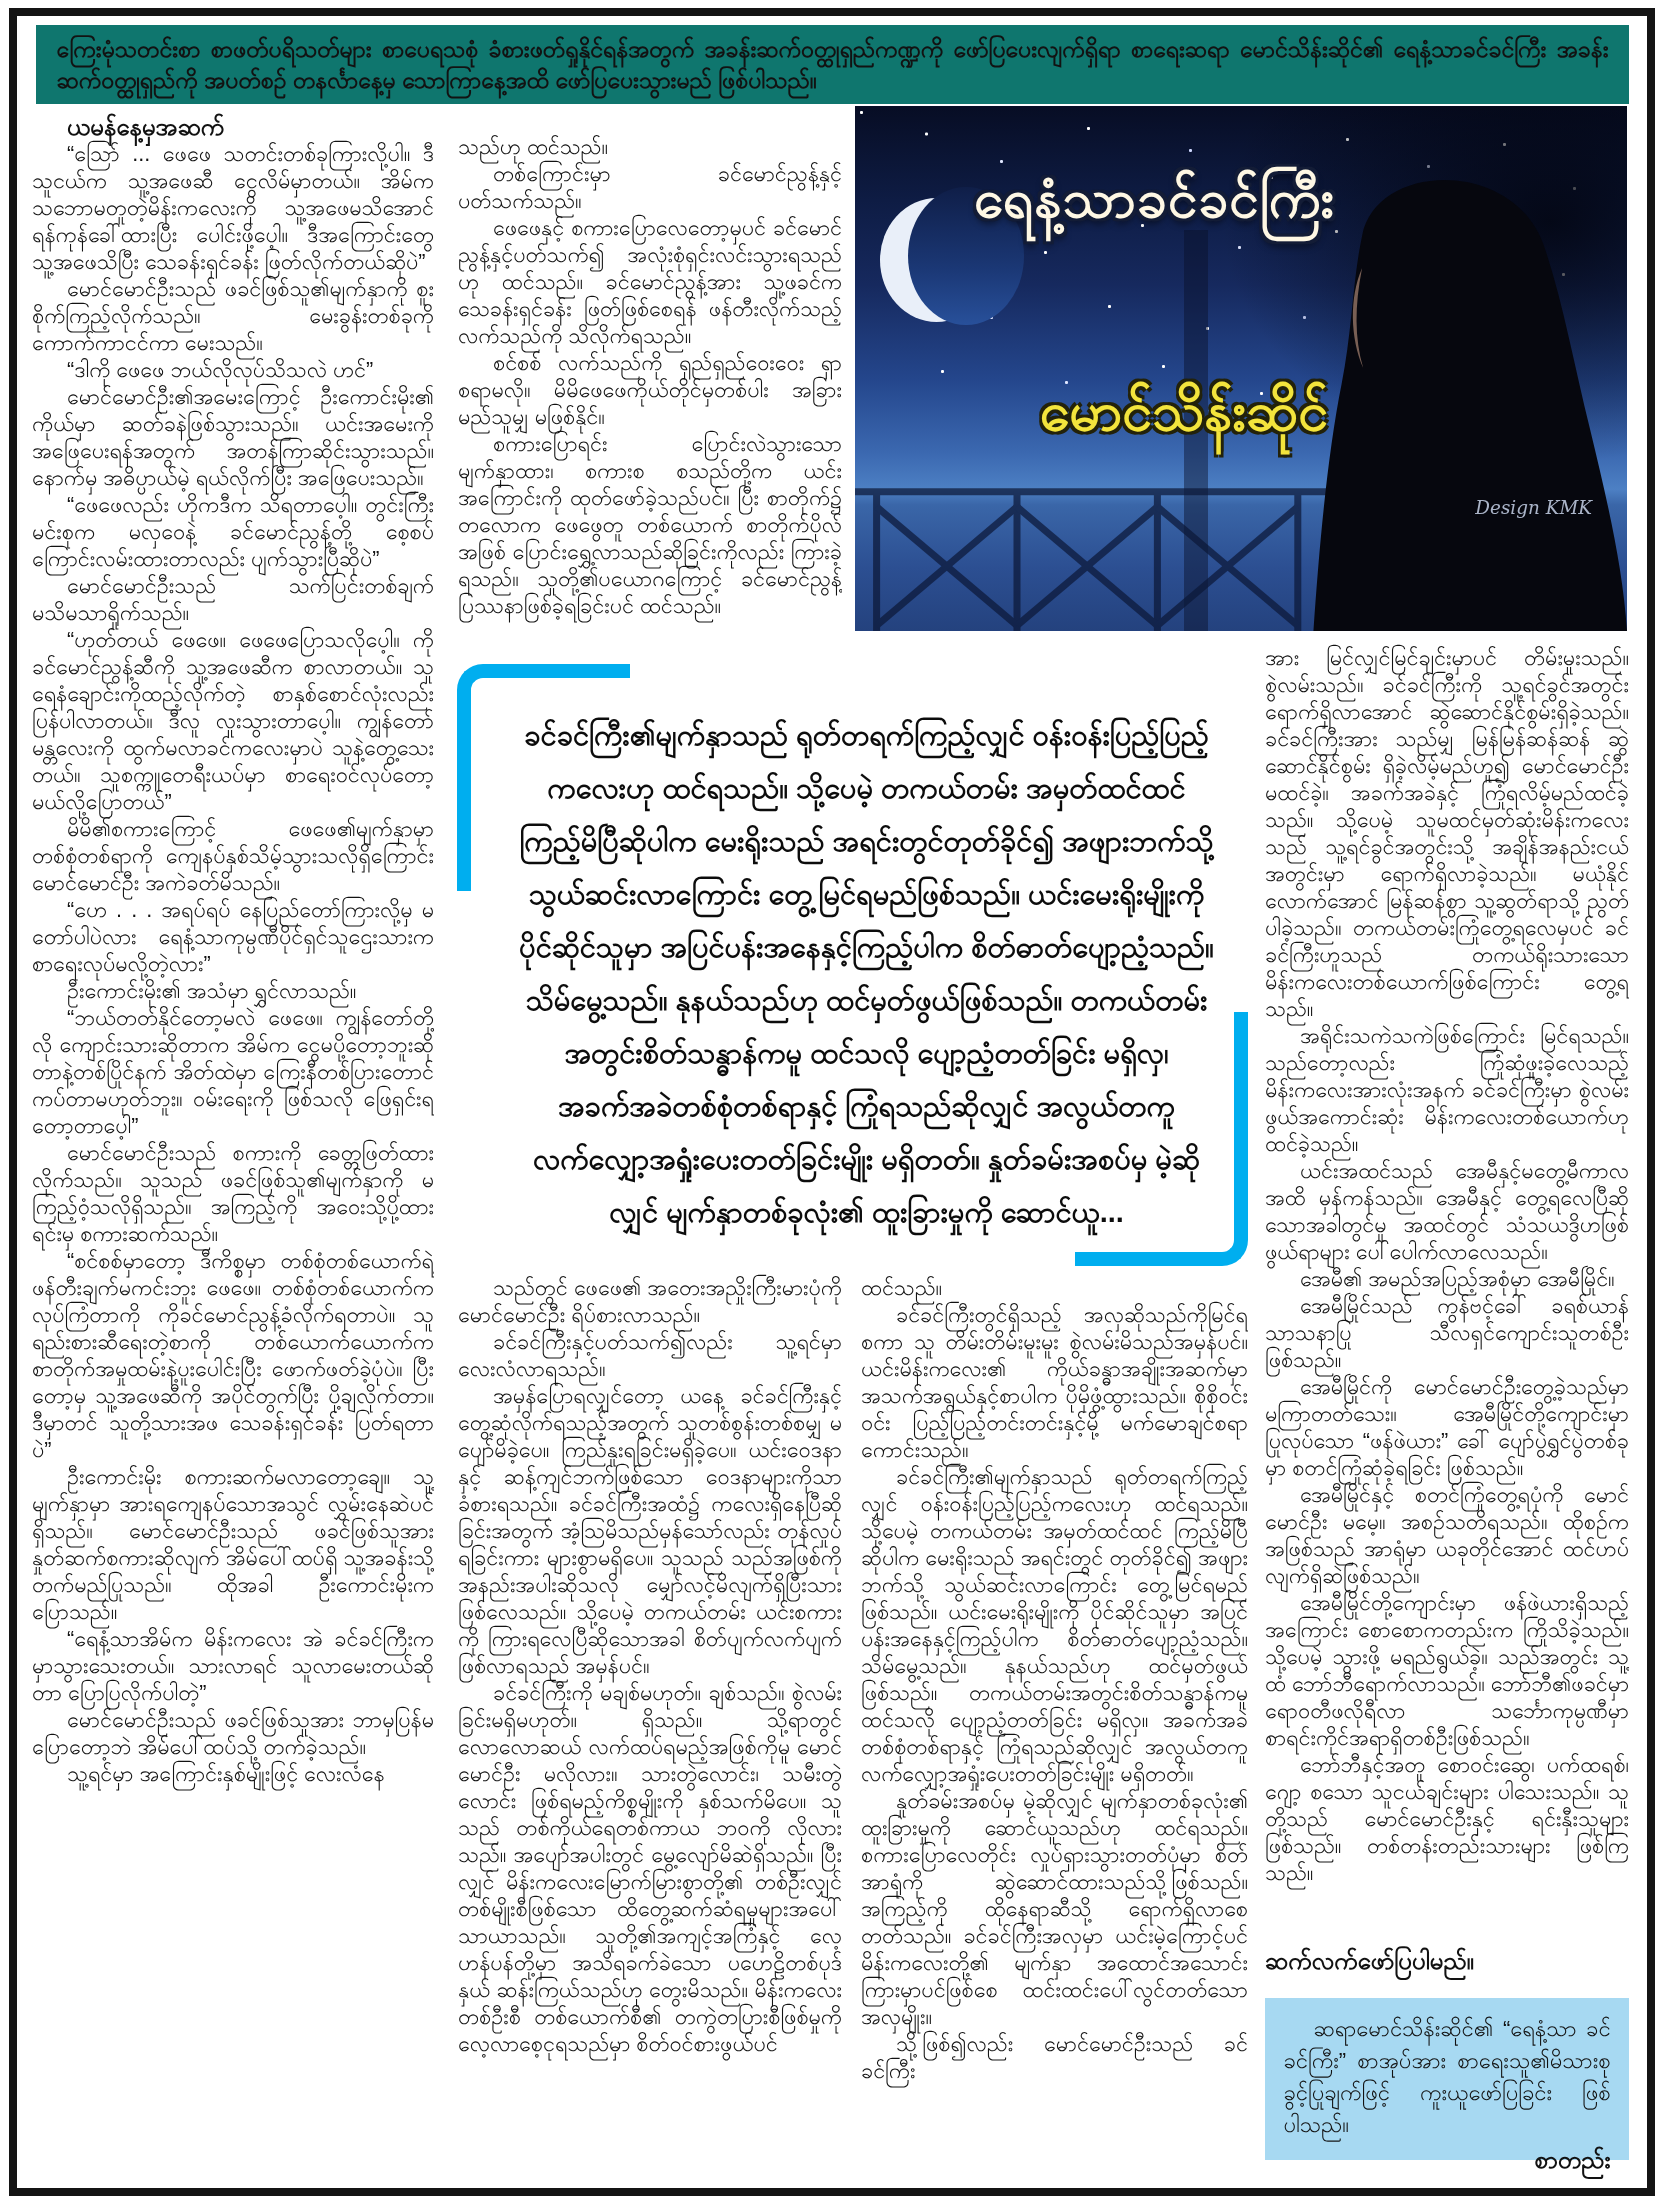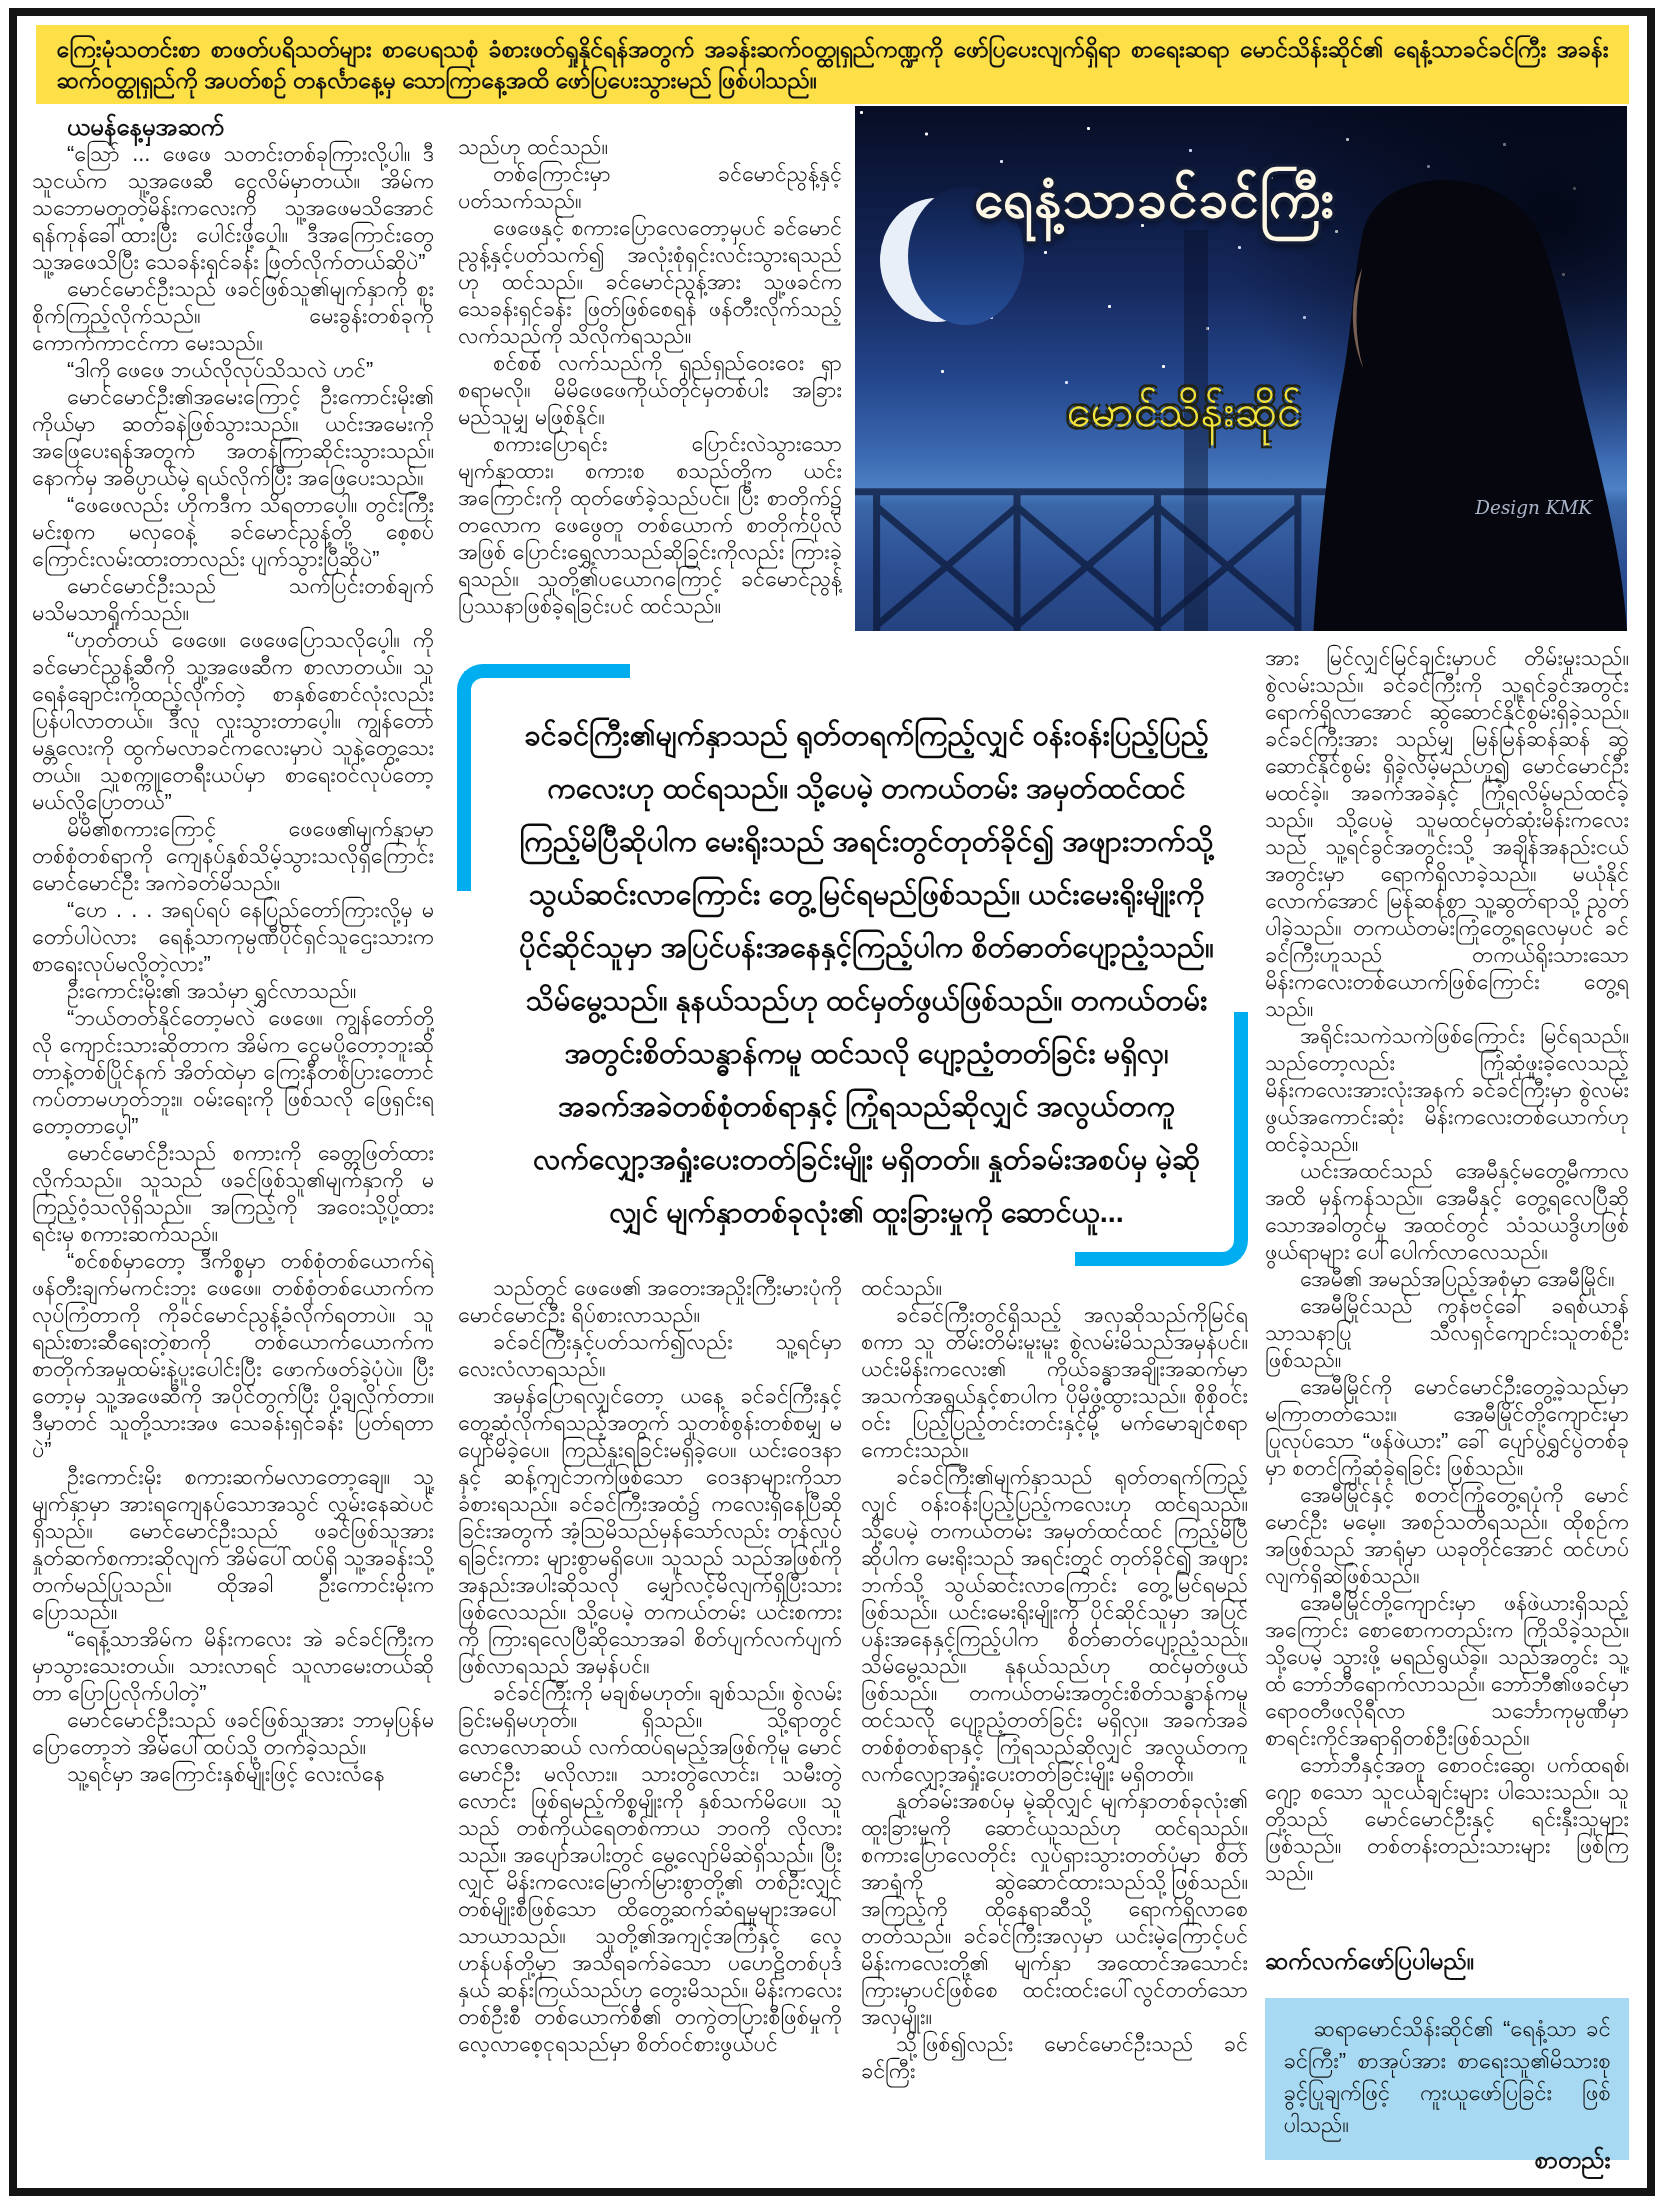--- a/index.html
+++ b/index.html
@@ -3,21 +3,21 @@
 <meta charset="utf-8">
 <style>
   html,body{margin:0;padding:0;background:#ffffff;}
   .page{position:relative;width:1664px;height:2205px;background:#ffffff;overflow:hidden;
         font-family:"Liberation Sans","DejaVu Sans",sans-serif;color:#121212;}
   .frame{position:absolute;left:8.6px;top:7.6px;width:1646px;height:2188px;
          border:8.6px solid #141414;box-sizing:border-box;pointer-events:none;}
 
   
   .header-box{position:absolute;left:36px;top:25px;width:1593px;height:79px;
-              background:#fde047;box-sizing:border-box;padding:8.6px 20.5px;
+              background:#0f766e;box-sizing:border-box;padding:8.6px 20.5px;
               font-weight:bold;font-size:23px;line-height:31px;text-align:justify;}
 
   
   .col{position:absolute;overflow:hidden;font-size:21.6px;line-height:27px;text-align:justify;}
   .col p{margin:0;text-indent:35px;}
   .col-heading{font-weight:bold;font-size:24px;margin:0 0 3.2px 0;}
 
   .col1{left:32px;top:113px;width:402px;height:2070px;}
   .col2a{left:458px;top:113px;width:384px;height:536px;}
   .col2b{left:458px;top:1274px;width:384px;height:909px;}
@@ -52,21 +52,21 @@
   .moon-disc{position:absolute;left:0;top:10.8px;width:113px;height:124px;border-radius:50%;background:#e9eff9;}
   .moon-cover{position:absolute;left:28px;top:0;width:116px;height:138px;border-radius:50%;
         background:linear-gradient(180deg,#0f1e48,#1b3876 60%,#28509a);}
   .pole{position:absolute;left:329px;top:124px;width:24px;height:401px;background:rgba(8,16,40,0.45);}
   .railing{position:absolute;left:0;bottom:0;width:540px;height:162px;}
   .silhouette{position:absolute;right:0;top:0;width:346px;height:100%;}
   .hero-title{position:absolute;left:119px;top:52px;width:621px;
         font-weight:bold;font-size:53px;line-height:81px;letter-spacing:1.1px;color:#fff8e4;
         text-shadow:-3.2px 3.2px 0 #131c36,3.2px 3.2px 0 #131c36,-3.2px -3.2px 0 #131c36,3.2px -3.2px 0 #131c36,0 5.4px 7.6px rgba(0,0,0,.6);}
   .hero-author{position:absolute;left:113px;top:270px;width:432px;text-align:center;
-        font-weight:normal;font-size:44px;line-height:70px;color:#f3e43c;
+        font-weight:bold;font-size:54px;line-height:70px;color:#f3e43c;
         text-shadow:-2.7px 2.7px 0 #23220a,2.7px 2.7px 0 #23220a,-2.7px -2.7px 0 #23220a,2.7px -2.7px 0 #23220a;}
   .hero-watermark{position:absolute;right:35px;bottom:113px;
         font-family:"DejaVu Serif",serif;font-style:italic;font-size:18.4px;color:#bcc7dd;opacity:.9;}
 
   
   .continued{position:absolute;left:1265px;top:1945px;width:364px;text-align:left;
         font-weight:bold;font-size:24px;}
   .credit-box{position:absolute;left:1265px;top:1998px;width:364px;height:162px;background:#a7d9f2;
         box-sizing:border-box;padding:15px 18.4px 10.8px 18.4px;font-size:22px;line-height:32px;text-align:justify;}
   .credit-box .credit-text{margin:0;text-indent:30px;}

